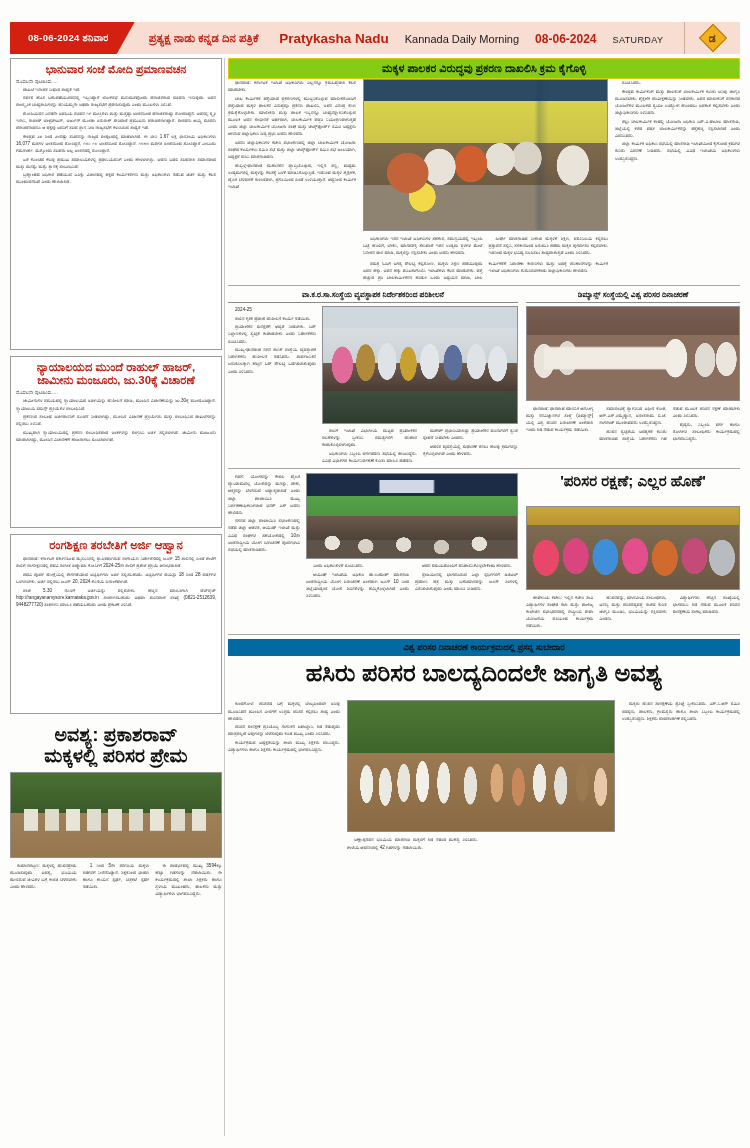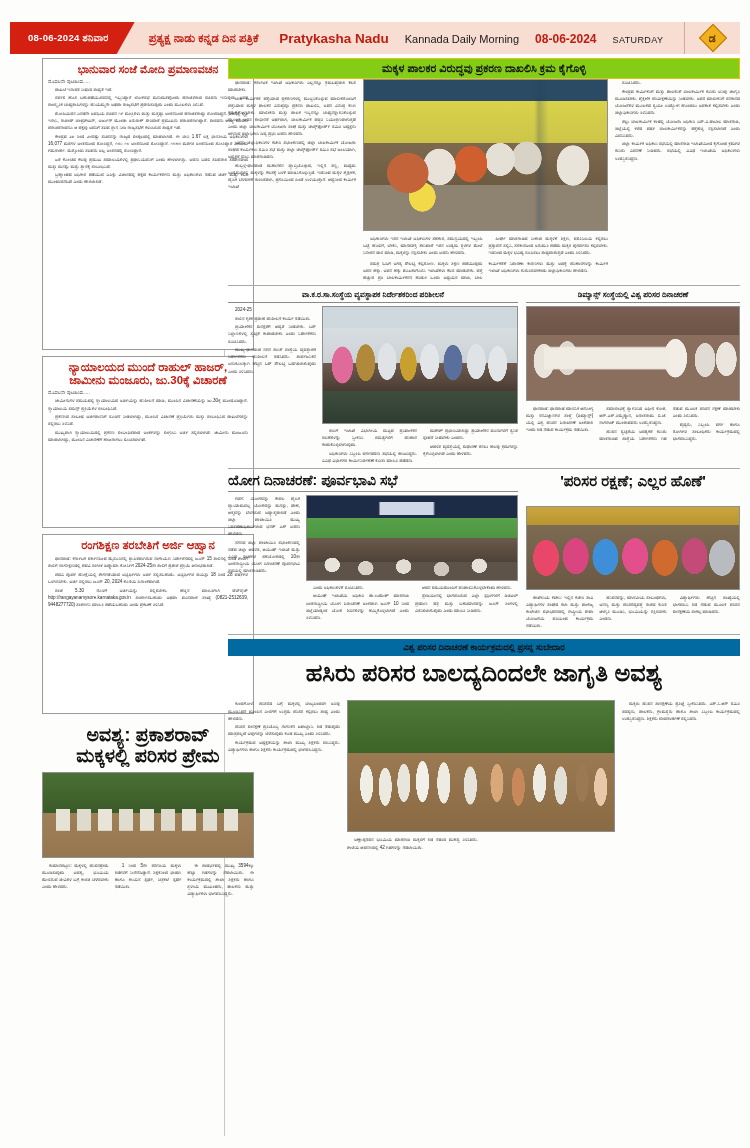--- a/index.html
+++ b/index.html
@@ -56,21 +56,21 @@
     background: #f2b01e;
     border: 1px solid #b07a05;
     transform: rotate(45deg);
     display: flex; align-items: center; justify-content: center;
   }
   .mh-logo span { transform: rotate(-45deg); font-size: 11px; color: #5a3a00; font-weight: bold; }
 
   
   .col-left {
     position: absolute; left: 10px; top: 58px;
-    width: 212px; height: 1080px; margin-left: 32px;
+    width: 212px; height: 1080px;
   }
   .col-main {
     position: absolute; left: 228px; top: 58px;
     width: 512px; height: 1080px;
   }
   .vrule {
     position: absolute; top: 58px; width: 1px; height: 1078px;
     background: #c9c9c9;
   }
 
@@ -378,21 +378,20 @@
           <p>ವೈದ್ಯರು, ಸಿಬ್ಬಂದಿ ವರ್ಗ ಹಾಗೂ ರೋಗಿಗಳ ಸಂಬಂಧಿಕರು ಕಾರ್ಯಕ್ರಮದಲ್ಲಿ ಭಾಗವಹಿಸಿದ್ದರು.</p>
         </div>
       </div>
     </div>
 
     <hr class="hr-thin">
 
     <div style="display:flex; gap:8px;">
 
       <div style="width:290px;">
-        <div class="hl-black kn" style="font-size:14px; text-align:left; border-bottom:1px solid #8a8a8a; padding-bottom:2px; margin-bottom:3px;">ಯೋಗ ದಿನಾಚರಣೆ: ಪೂರ್ವಭಾವಿ ಸಭೆ</div>
         <div style="display:flex; gap:6px;">
           <div style="width:72px;">
             <div class="bodytext kn">
               <p>ಗದಗ: ಯೋಗವನ್ನು ಕೇವಲ ದೈಹಿಕ ವ್ಯಾಯಾಮವಲ್ಲ ಯೋಗವನ್ನು ಮನಸ್ಸು, ದೇಹ, ಆತ್ಮವನ್ನು ಬೆಳಗಿಸುವ ಅಧ್ಯಾತ್ಮವಾಗಿದೆ ಎಂದು ಜಿಲ್ಲಾ ಪಂಚಾಯಿತಿ ಮುಖ್ಯ ನಿರ್ವಹಣಾಧಿಕಾರಿಗಳಾದ ಭರತ್ ಎಸ್ ಅವರು ಹೇಳಿದರು.</p>
               <p>ನಗರದ ಜಿಲ್ಲಾ ಪಂಚಾಯಿತಿ ಸಭಾಂಗಣದಲ್ಲಿ ನಡೆದ ಜಿಲ್ಲಾ ಆಡಳಿತ, ಆಯುಷ್ ಇಲಾಖೆ ಮತ್ತು ವಿವಿಧ ಸಂಘಗಳ ಸಹಯೋಗದಲ್ಲಿ 10ನೇ ಅಂತರಾಷ್ಟ್ರೀಯ ಯೋಗ ದಿನಾಚರಣೆ ಪೂರ್ವಭಾವಿ ಸಭೆಯಲ್ಲಿ ಮಾತನಾಡಿದರು.</p>
             </div>
           </div>
           <div style="flex:1;">
             <div class="photo ph-hall" style="height:86px;"></div>
             <div class="bodytext kn two-col" style="margin-top:3px;">

